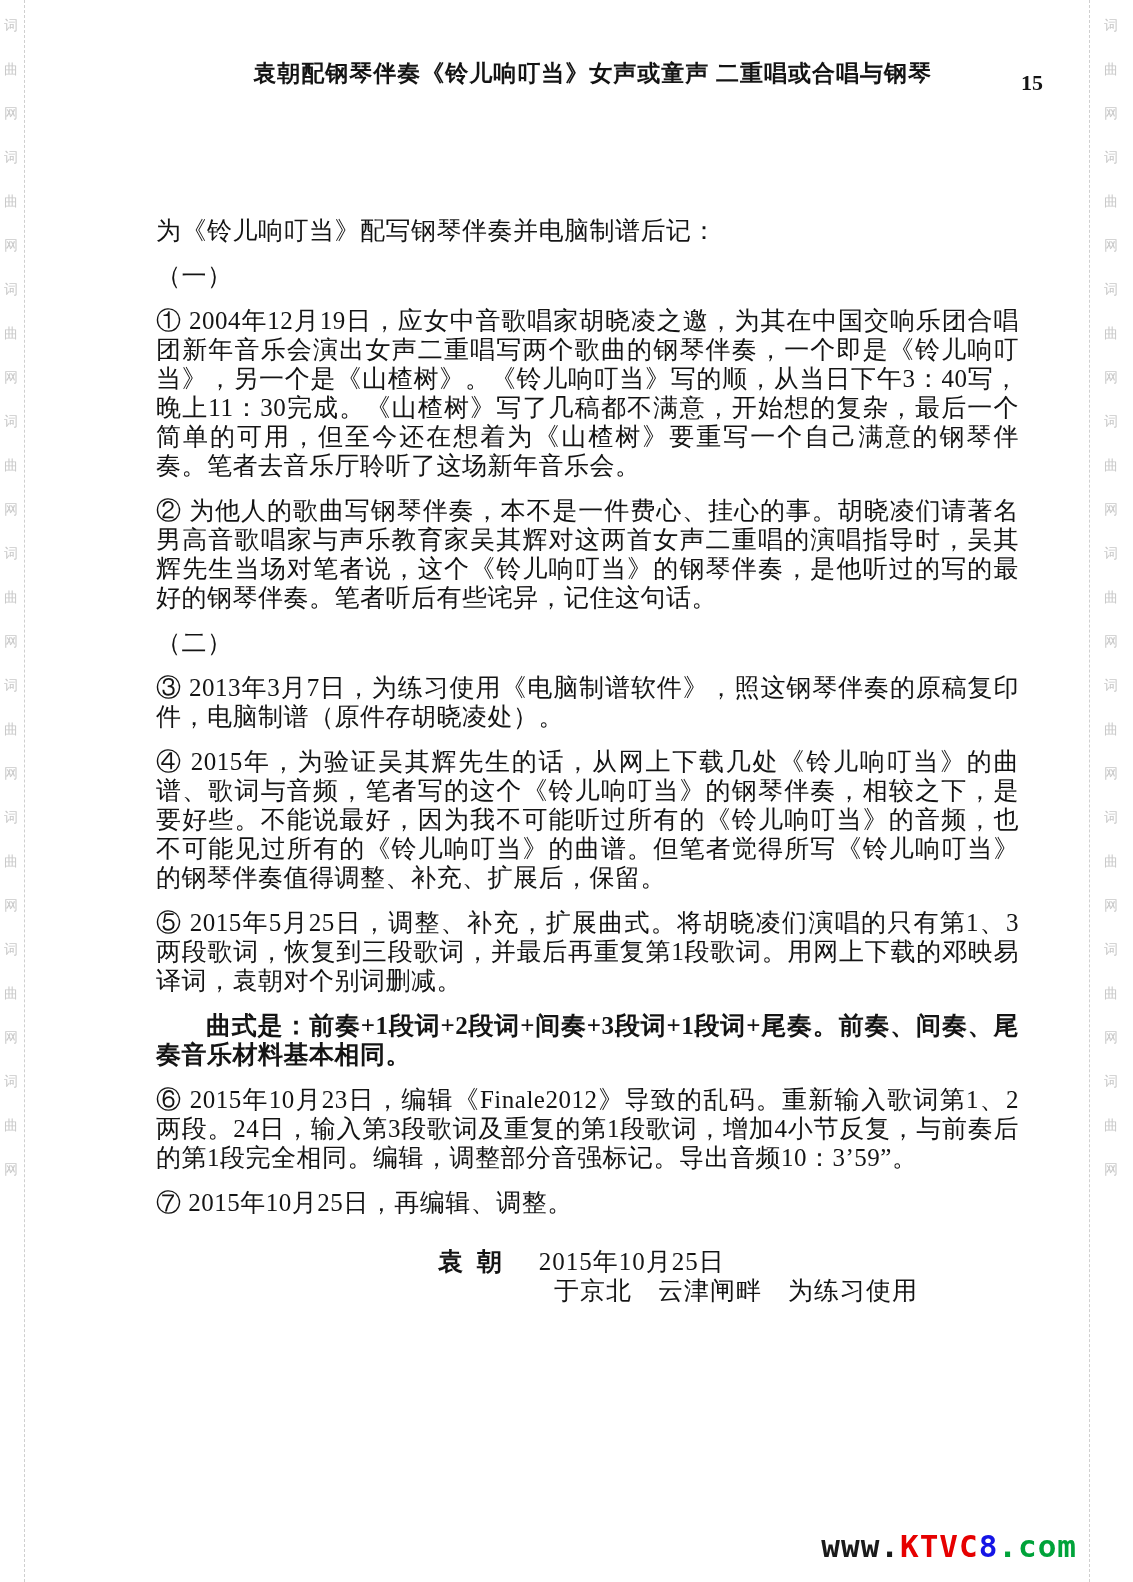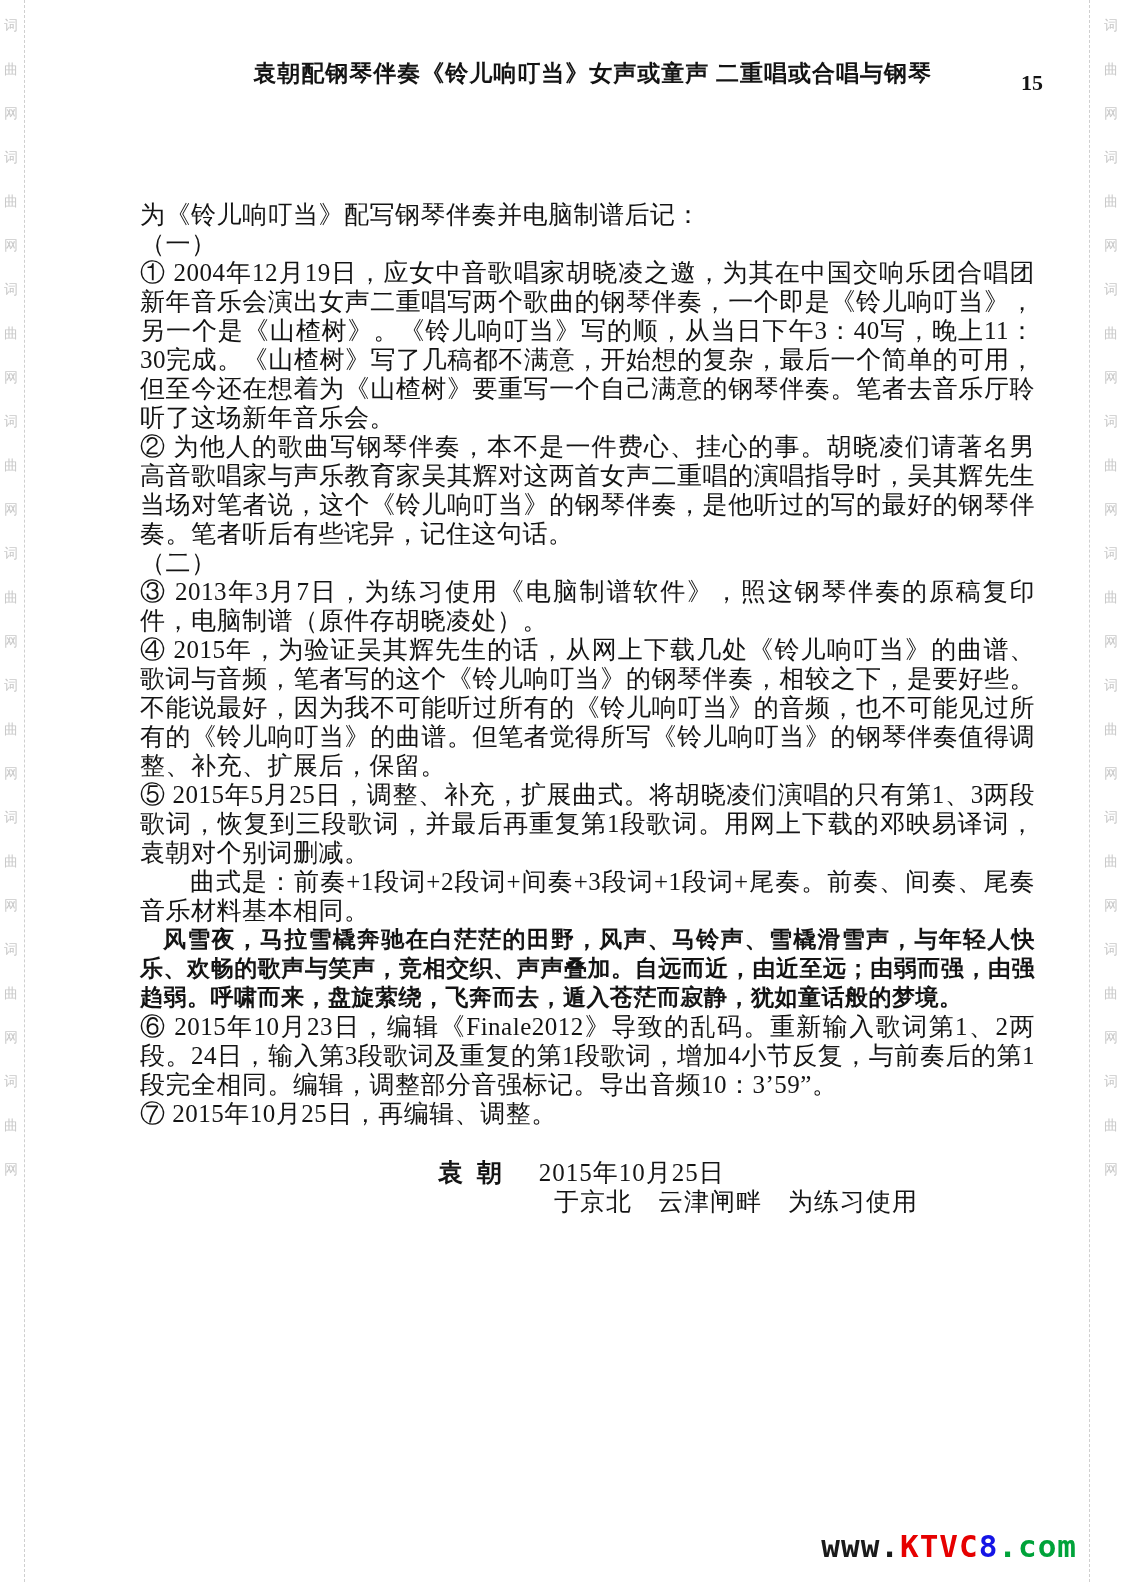--- a/index.html
+++ b/index.html
@@ -37,24 +37,24 @@
   .page-number {
     position: absolute; top: 70px; right: 90px;
     font-weight: bold; font-size: 22px;
   }
   .doc-body {
     position: absolute; left: 140px; top: 200px; width: 895px;
     font-size: 25px; line-height: 29px;
     text-align: justify;
     letter-spacing: 0.5px;
   }
-  .doc-body p { margin: 0; }
+  .doc-body p { margin: 16px; }
   .intro-line { margin-bottom: 29px; }
   .section-label { }
-  .form-note { text-indent: 2em; }
+  .form-note { text-indent: 2em; font-weight: bold; }
   .quote-block {
     margin: 27px 98px 0 64px;
     font-weight: bold;
     font-size: 23px; line-height: 29px;
     text-indent: 1em;
   }
   .item6 { margin-top: 31px; }
   .export-note { text-indent: 1.1em; }
   .signature-row {
     margin-top: 30px; margin-left: 298px;
@@ -89,21 +89,20 @@
 <div class="doc-body">
   <p class="intro-line">为《铃儿响叮当》配写钢琴伴奏并电脑制谱后记：</p>
   <p class="section-label">（一）</p>
   <p>① 2004年12月19日，应女中音歌唱家胡晓凌之邀，为其在中国交响乐团合唱团新年音乐会演出女声二重唱写两个歌曲的钢琴伴奏，一个即是《铃儿响叮当》，另一个是《山楂树》。《铃儿响叮当》写的顺，从当日下午3：40写，晚上11：30完成。《山楂树》写了几稿都不满意，开始想的复杂，最后一个简单的可用，但至今还在想着为《山楂树》要重写一个自己满意的钢琴伴奏。笔者去音乐厅聆听了这场新年音乐会。</p>
   <p>② 为他人的歌曲写钢琴伴奏，本不是一件费心、挂心的事。胡晓凌们请著名男高音歌唱家与声乐教育家吴其辉对这两首女声二重唱的演唱指导时，吴其辉先生当场对笔者说，这个《铃儿响叮当》的钢琴伴奏，是他听过的写的最好的钢琴伴奏。笔者听后有些诧异，记住这句话。</p>
   <p class="section-label">（二）</p>
   <p>③ 2013年3月7日，为练习使用《电脑制谱软件》，照这钢琴伴奏的原稿复印件，电脑制谱（原件存胡晓凌处）。</p>
   <p>④ 2015年，为验证吴其辉先生的话，从网上下载几处《铃儿响叮当》的曲谱、歌词与音频，笔者写的这个《铃儿响叮当》的钢琴伴奏，相较之下，是要好些。不能说最好，因为我不可能听过所有的《铃儿响叮当》的音频，也不可能见过所有的《铃儿响叮当》的曲谱。但笔者觉得所写《铃儿响叮当》的钢琴伴奏值得调整、补充、扩展后，保留。</p>
   <p>⑤ 2015年5月25日，调整、补充，扩展曲式。将胡晓凌们演唱的只有第1、3两段歌词，恢复到三段歌词，并最后再重复第1段歌词。用网上下载的邓映易译词，袁朝对个别词删减。</p>
   <p class="form-note">曲式是：前奏+1段词+2段词+间奏+3段词+1段词+尾奏。前奏、间奏、尾奏音乐材料基本相同。</p>
-  <p class="quote-block">风雪夜，马拉雪橇奔驰在白茫茫的田野，风声、马铃声、雪橇滑雪声，与年轻人快乐、欢畅的歌声与笑声，竞相交织、声声叠加。自远而近，由近至远；由弱而强，由强趋弱。呼啸而来，盘旋萦绕，飞奔而去，遁入苍茫而寂静，犹如童话般的梦境。</p>
   <p class="item6">⑥ 2015年10月23日，编辑《Finale2012》导致的乱码。重新输入歌词第1、2两段。24日，输入第3段歌词及重复的第1段歌词，增加4小节反复，与前奏后的第1段完全相同。编辑，调整部分音强标记。导出音频10：3’59”。</p>
   <p>⑦ 2015年10月25日，再编辑、调整。</p>
 
   <div class="signature-row">
     <span class="signature-name">袁朝</span>
     <span class="signature-date">2015年10月25日</span>
   </div>
   <div class="signature-place">于京北　云津闸畔　为练习使用</div>
 </div>
 

